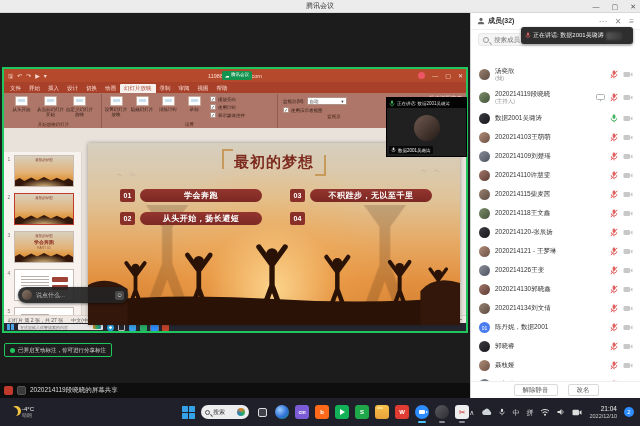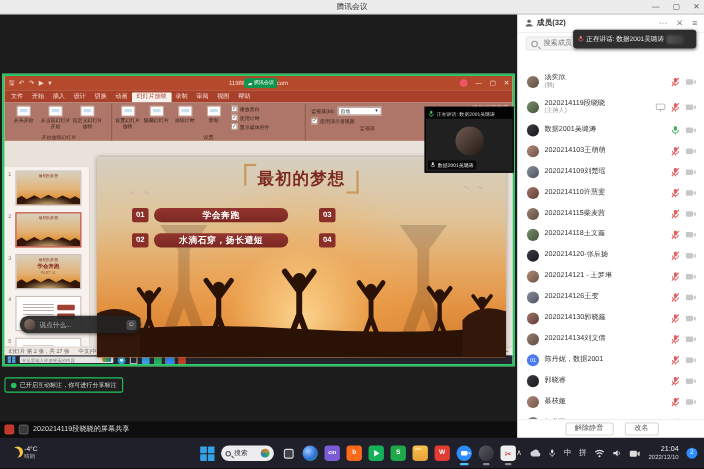--- a/index.html
+++ b/index.html
@@ -373,24 +373,25 @@
             <path d="M0 80 Q20 70 40 84 L40 120 L0 120 Z" fill="#33170a"></path>
             <path d="M376 78 Q350 70 336 86 L336 120 L376 120 Z" fill="#33170a"></path>
           </svg>
           <div class="slide-items" id="slide-items">
               <div class="sitem">
         <span class="snum">01</span>
         <span class="sbar">学会奔跑</span>
       </div>
               <div class="sitem">
         <span class="snum">02</span>
-        <span class="sbar">水滴石穿，扬长避短</span>
+        <span class="sbar">从头开始，扬长避短</span>
       </div>
               <div class="sitem">
         <span class="snum">03</span>
+        <span class="sbar">不积跬步，无以至千里</span>
       </div>
               <div class="sitem">
         <span class="snum">04</span>
       </div>
             </div>
         </div>
       </div>
     </div>
 
     <div class="ppt-status">

